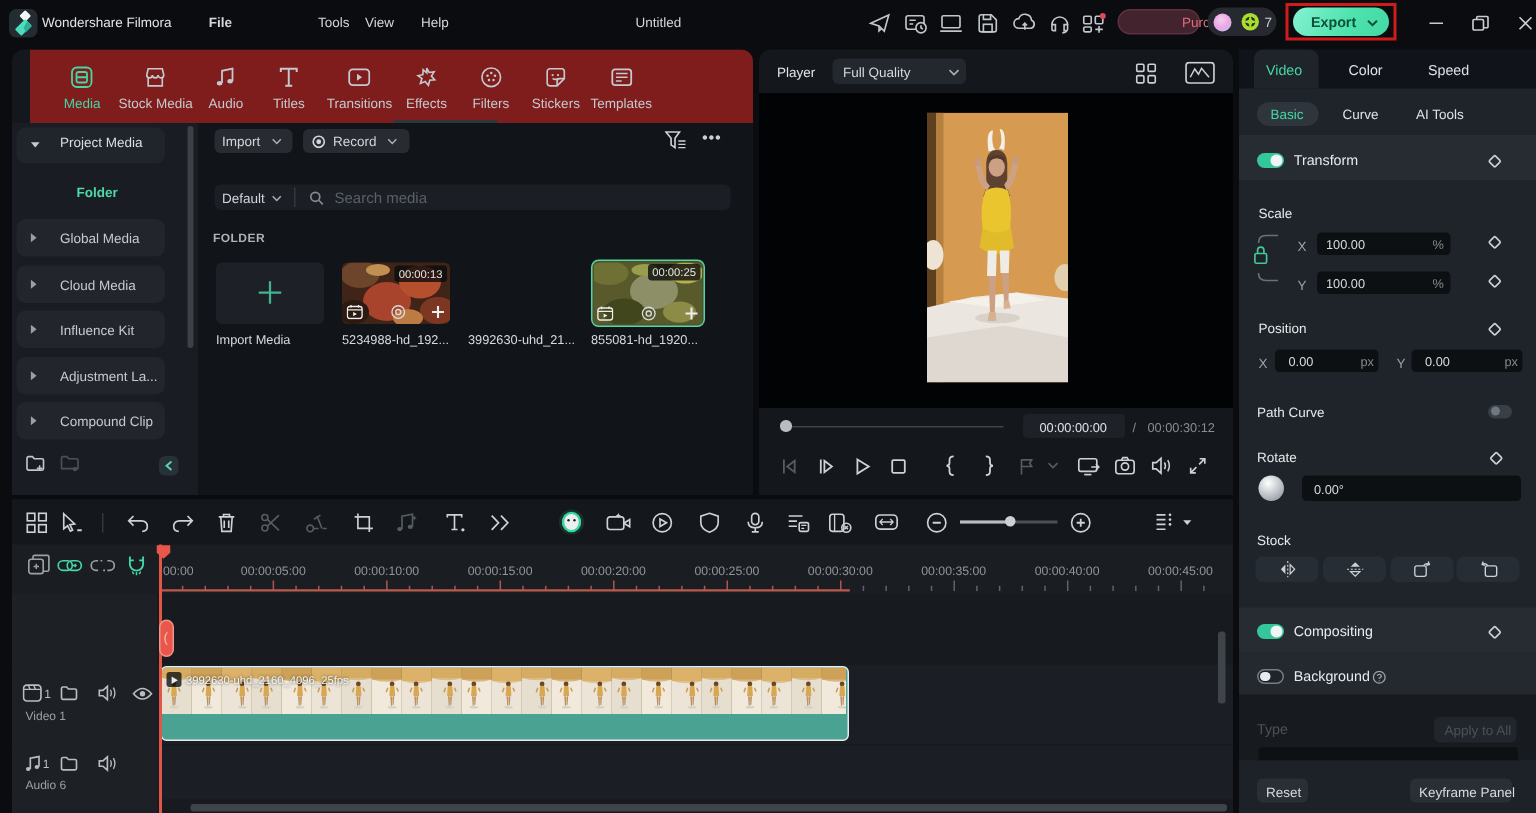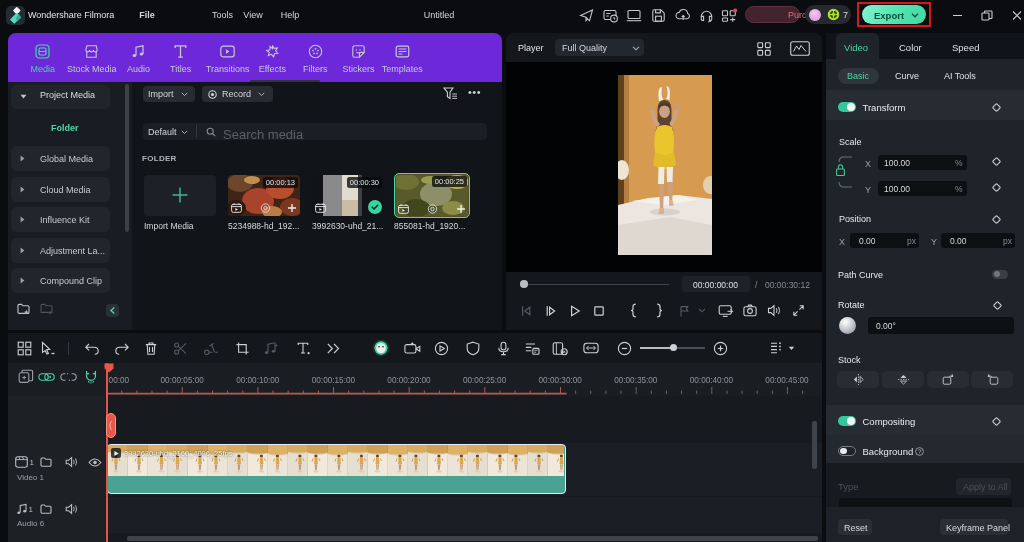--- a/index.html
+++ b/index.html
@@ -106,21 +106,21 @@
         </svg>
       </div>
       <div class="abs" style="left: 1012px; top: 11px;">
         <svg width="10" height="9" viewBox="0 0 10 9">
           <path d="M1 0.5 L9 8.5 M9 0.5 L1 8.5" stroke="#c9ccd0" stroke-width="1.1"></path>
         </svg>
       </div>
     </div>
 
 <div class="abs" id="mediapanel" style="left:8px;top:33px;width:494px;height:297px;background:#14171c;border-radius:8px 8px 0 0;overflow:hidden;">
-  <div class="abs" id="tabstrip" style="left:0;top:0;width:494px;height:49px;background:#6d28d9;">
+  <div class="abs" id="tabstrip" style="left:12px;top:0;width:494px;height:49px;background:#7f1d1d;">
         <div class="abs" style="left: 27.2px; top: 10.5px;">
           <svg width="15" height="15" viewBox="0 0 15 15">
             <rect x="1" y="1" width="13" height="13" rx="3.2" stroke="#45d6a4" fill="none" stroke-width="1.2"></rect>
             <rect x="4" y="4" width="7" height="7" rx="1.4" stroke="#45d6a4" fill="none" stroke-width="1.2"></rect>
             <path d="M4 7.5 H11" stroke="#45d6a4" fill="none" stroke-width="1.2"></path>
           </svg>
         </div>
         <div class="abs" style="left: -15.3px; top: 30.5px; width: 100px; text-align: center; font-size: 9px; color: rgb(69, 214, 164);">Media</div>
         <div class="abs" style="left: 76.3px; top: 10.5px;">
           <svg width="15" height="15" viewBox="0 0 15 15">
@@ -285,21 +285,21 @@
             <path d="M0.8 0.8 L3.5 3.6 L6.2 0.8" stroke="#aab0b5" stroke-width="1" fill="none"></path>
           </svg>
         </div>
         <div class="abs" style="left: 64px; top: 43px; width: 1px; height: 13px; background: rgb(51, 56, 62);"></div>
         <div class="abs" style="left: 74px; top: 44.5px;">
           <svg width="10" height="10" viewBox="0 0 10 10">
             <circle cx="4.2" cy="4.2" r="3" stroke="#858b91" fill="none" stroke-width="1.1"></circle>
             <path d="M6.5 6.5 L9.2 9.2" stroke="#858b91" stroke-width="1.1"></path>
           </svg>
         </div>
-        <div class="abs" style="left: 91px; top: 45px; font-size: 13px; color: rgb(89, 96, 103);">Search media</div>
+        <div class="abs" style="left: 91px; top: 45px; font-size: 10px; color: rgb(89, 96, 103);">Search media</div>
         <div class="abs" style="left: 10px; top: 72px; font-size: 8px; font-weight: bold; color: rgb(174, 179, 185); letter-spacing: 0.3px;">FOLDER</div>
         <div class="abs" style="left: 12px; top: 93px; width: 72px; height: 41px; border-radius: 4px; background: rgb(29, 33, 39);">
           <svg class="abs" style="left:27px;top:11px;" width="18" height="18" viewBox="0 0 18 18">
             <path d="M9 1.5 V16.5 M1.5 9 H16.5" stroke="#43b390" stroke-width="1.5"></path>
           </svg>
         </div>
         <div class="abs" style="left: 12px; top: 139px; font-size: 8.5px; color: rgb(215, 218, 222); white-space: nowrap;">Import Media</div>
         <div class="abs" style="left: 96px; top: 93px; width: 72px; height: 41px; border-radius: 4px; overflow: hidden; background: rgb(58, 32, 24);">
           <svg width="72" height="41" viewBox="0 0 72 41">
             <rect width="72" height="41" fill="#402417"></rect>
@@ -319,40 +319,20 @@
           </svg>
           <svg class="abs" style="left:32px;bottom:3px;" width="11" height="10" viewBox="0 0 11 10">
             <circle cx="5.5" cy="5" r="4.2" stroke="#d7dade" fill="none" stroke-width="0.9"></circle>
             <circle cx="5.5" cy="5" r="1.7" stroke="#d7dade" fill="none" stroke-width="0.9"></circle>
           </svg>
           <svg class="abs" style="right:3px;bottom:3px;" width="10" height="10" viewBox="0 0 10 10">
             <path d="M5 1 V9 M1 5 H9" stroke="#eceef0" stroke-width="1.4"></path>
           </svg>
         </div>
         <div class="abs" style="left: 96px; top: 139px; font-size: 8.5px; color: rgb(215, 218, 222); white-space: nowrap;">5234988-hd_192...</div>
-        <div class="abs" style="left: 180px; top: 93px; width: 72px; height: 41px; border-radius: 4px; overflow: hidden; background: rgb(20, 23, 28);">
-          <svg width="72" height="41" viewBox="0 0 72 41">
-            <rect width="72" height="41" fill="#111318"></rect>
-      <rect x="11" y="0" width="19" height="41" fill="#8a8a8c"></rect>
-            <rect x="30" y="0" width="16" height="41" fill="#e2dccf"></rect>
-      <rect x="30" y="25" width="16" height="16" fill="#c9bda6"></rect>
-            <rect x="46" y="0" width="4" height="41" fill="#3e4044"></rect>
-          </svg>
-      <div class="abs" style="right:2px;top:2px;background:rgba(8,10,12,0.78);border-radius:2.5px;font-size:7.5px;color:#e3e5e8;padding:1px 3px;">00:00:30</div>
-          <svg class="abs" style="left:3px;bottom:3px;" width="11" height="10" viewBox="0 0 11 10">
-            <rect x="0.6" y="1.3" width="9.8" height="8" rx="1.6" stroke="#eceef0" fill="none" stroke-width="0.9"></rect>
-            <path d="M0.6 3.6 H10.4 M3 0.4 V2 M8 0.4 V2" stroke="#eceef0" stroke-width="0.9"></path>
-            <path d="M4.4 5 L7 6.4 L4.4 7.8 Z" fill="#eceef0"></path>
-          </svg>
-      <div class="abs" style="right:2px;bottom:2px;width:14px;height:14px;border-radius:50%;background:#35d6a0;">
-        <svg class="abs" style="left:3px;top:4px;" width="8" height="6" viewBox="0 0 8 6">
-              <path d="M0.8 2.8 L3 5 L7.2 0.8" stroke="#0f231b" stroke-width="1.5" fill="none"></path>
-            </svg>
-          </div>
-        </div>
         <div class="abs" style="left: 180px; top: 139px; font-size: 8.5px; color: rgb(215, 218, 222); white-space: nowrap;">3992630-uhd_21...</div>
         <div class="abs" style="left: 262px; top: 91px; width: 76px; height: 45px; border-radius: 5px; border: 1.5px solid rgb(79, 216, 166); overflow: hidden; background: rgb(80, 80, 42);">
           <svg class="abs" style="left:0.5px;top:0.5px;" width="72" height="41" viewBox="0 0 72 41">
             <rect width="72" height="41" fill="#585a2c"></rect>
       <ellipse cx="10" cy="7" rx="13" ry="8" fill="#6f7134"></ellipse>
             <ellipse cx="40" cy="19" rx="16" ry="12" fill="#8d8f66"></ellipse>
       <ellipse cx="61" cy="7" rx="12" ry="7" fill="#b7af52"></ellipse>
             <ellipse cx="20" cy="33" rx="14" ry="9" fill="#42461c"></ellipse>
       <ellipse cx="57" cy="33" rx="11" ry="7" fill="#8c8c46"></ellipse>
             <ellipse cx="34" cy="5" rx="9" ry="4" fill="#9a9c4e"></ellipse>

